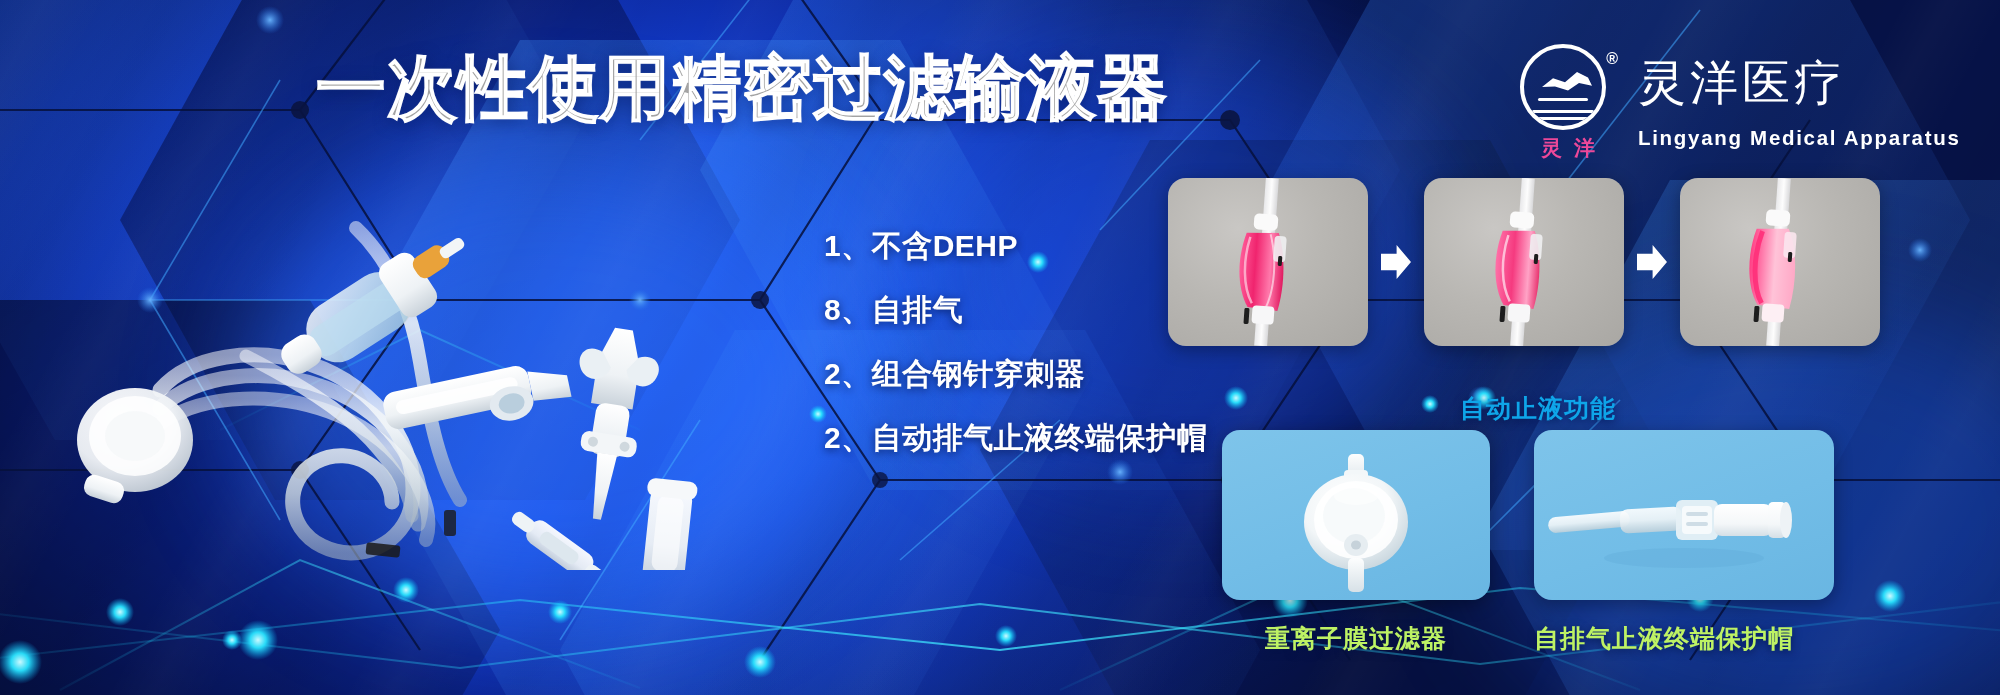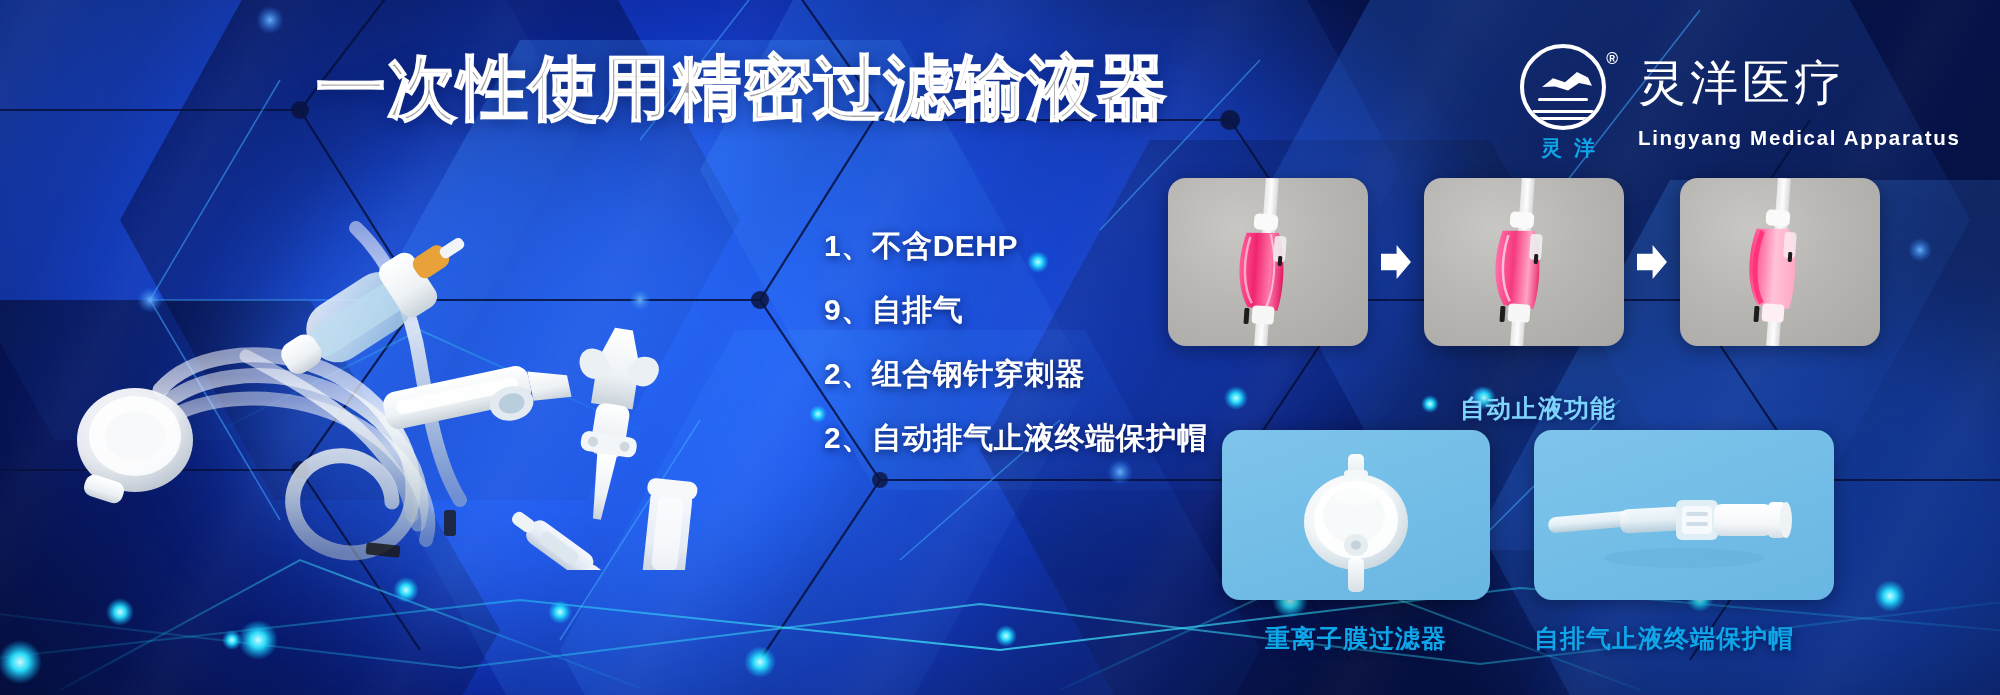--- a/index.html
+++ b/index.html
@@ -93,21 +93,21 @@
     position:absolute; left:18px; top:18px; width:50px; height:34px;
     background:#fff;
     clip-path:polygon(0% 62%, 22% 36%, 46% 48%, 70% 18%, 92% 34%, 100% 58%, 74% 50%, 52% 72%, 26% 60%);
   }
   .logo-reg {
     position:absolute; right:-2px; top:6px;
     font-size:16px; color:#fff; font-weight:bold;
   }
   .logo-sub-cn {
     position:absolute; left:0; right:0; bottom:-2px;
-    text-align:center; color:#0ea5e9;
+    text-align:center; color:#ec4899;
     font-size:21px; font-weight:bold; letter-spacing:12px;
     text-indent:12px;
   }
   .logo-text { display:flex; flex-direction:column; }
   .logo-cn {
     font-size:48px; line-height:60px; color:#fff; font-weight:500;
     letter-spacing:4px; white-space:nowrap;
     font-family:"Liberation Sans","DejaVu Sans",sans-serif;
   }
   .logo-en {
@@ -152,41 +152,41 @@
   .arrow-sep {
     width:56px; display:flex; align-items:center; justify-content:center;
   }
   .arrow-glyph {
     width:30px; height:34px; background:#ffffff;
     clip-path:polygon(0% 26%, 52% 26%, 52% 0%, 100% 50%, 52% 100%, 52% 74%, 0% 74%);
     filter:drop-shadow(0 2px 4px rgba(0,0,0,.3));
   }
   .cap-top {
     position:absolute; left:1460px; top:392px;
-    font-size:25px; color:#7dd3fc; font-weight:bold;
+    font-size:25px; color:#0ea5e9; font-weight:bold;
     letter-spacing:1px; white-space:nowrap;
     text-shadow:0 2px 8px rgba(0,16,70,.8);
   }
 
   #panel-row-bottom {
     position:absolute; left:1222px; top:430px;
     display:flex; gap:44px;
   }
   .photo-card.blue {
     width:268px; height:170px;
     background:linear-gradient(160deg,#7ec4ea 0%, #72bde7 55%, #69b6e2 100%);
     border-radius:18px;
   }
   .photo-card.blue.wide { width:300px; }
   .cap-bottom-row {
     position:absolute; left:1222px; top:622px;
     width:620px; display:flex; gap:44px;
   }
   .cap-bottom {
-    font-size:25px; color:#0ea5e9; font-weight:bold;
+    font-size:25px; color:#bef264; font-weight:bold;
     letter-spacing:1px; white-space:nowrap;
     text-shadow:0 2px 8px rgba(0,16,70,.8);
   }
   .cap-b1 { width:268px; text-align:center; }
   .cap-b2 { width:300px; text-align:left; }
 </style>
 </head>
 <body>
 
 <div id="banner">
@@ -318,21 +318,21 @@
       <div class="logo-sub-cn"><span>灵</span><span>洋</span></div>
     </div>
     <div class="logo-text">
       <div class="logo-cn">灵洋医疗</div>
       <div class="logo-en">Lingyang Medical Apparatus</div>
     </div>
   </div>
 
   <div id="features">
     <div class="feature">1、不含DEHP</div>
-    <div class="feature">9、自排气</div>
+    <div class="feature">8、自排气</div>
     <div class="feature">2、组合钢针穿刺器</div>
     <div class="feature">2、自动排气止液终端保护帽</div>
   </div>
 
   <div id="product-photo">
   <svg viewBox="0 0 720 420" xmlns="http://www.w3.org/2000/svg">
     <defs>
       <linearGradient id="tube" x1="0" y1="0" x2="0" y2="1">
         <stop offset="0%" stop-color="#ffffff" stop-opacity=".55"></stop>
         <stop offset="35%" stop-color="#f2f6f8" stop-opacity=".95"></stop>

